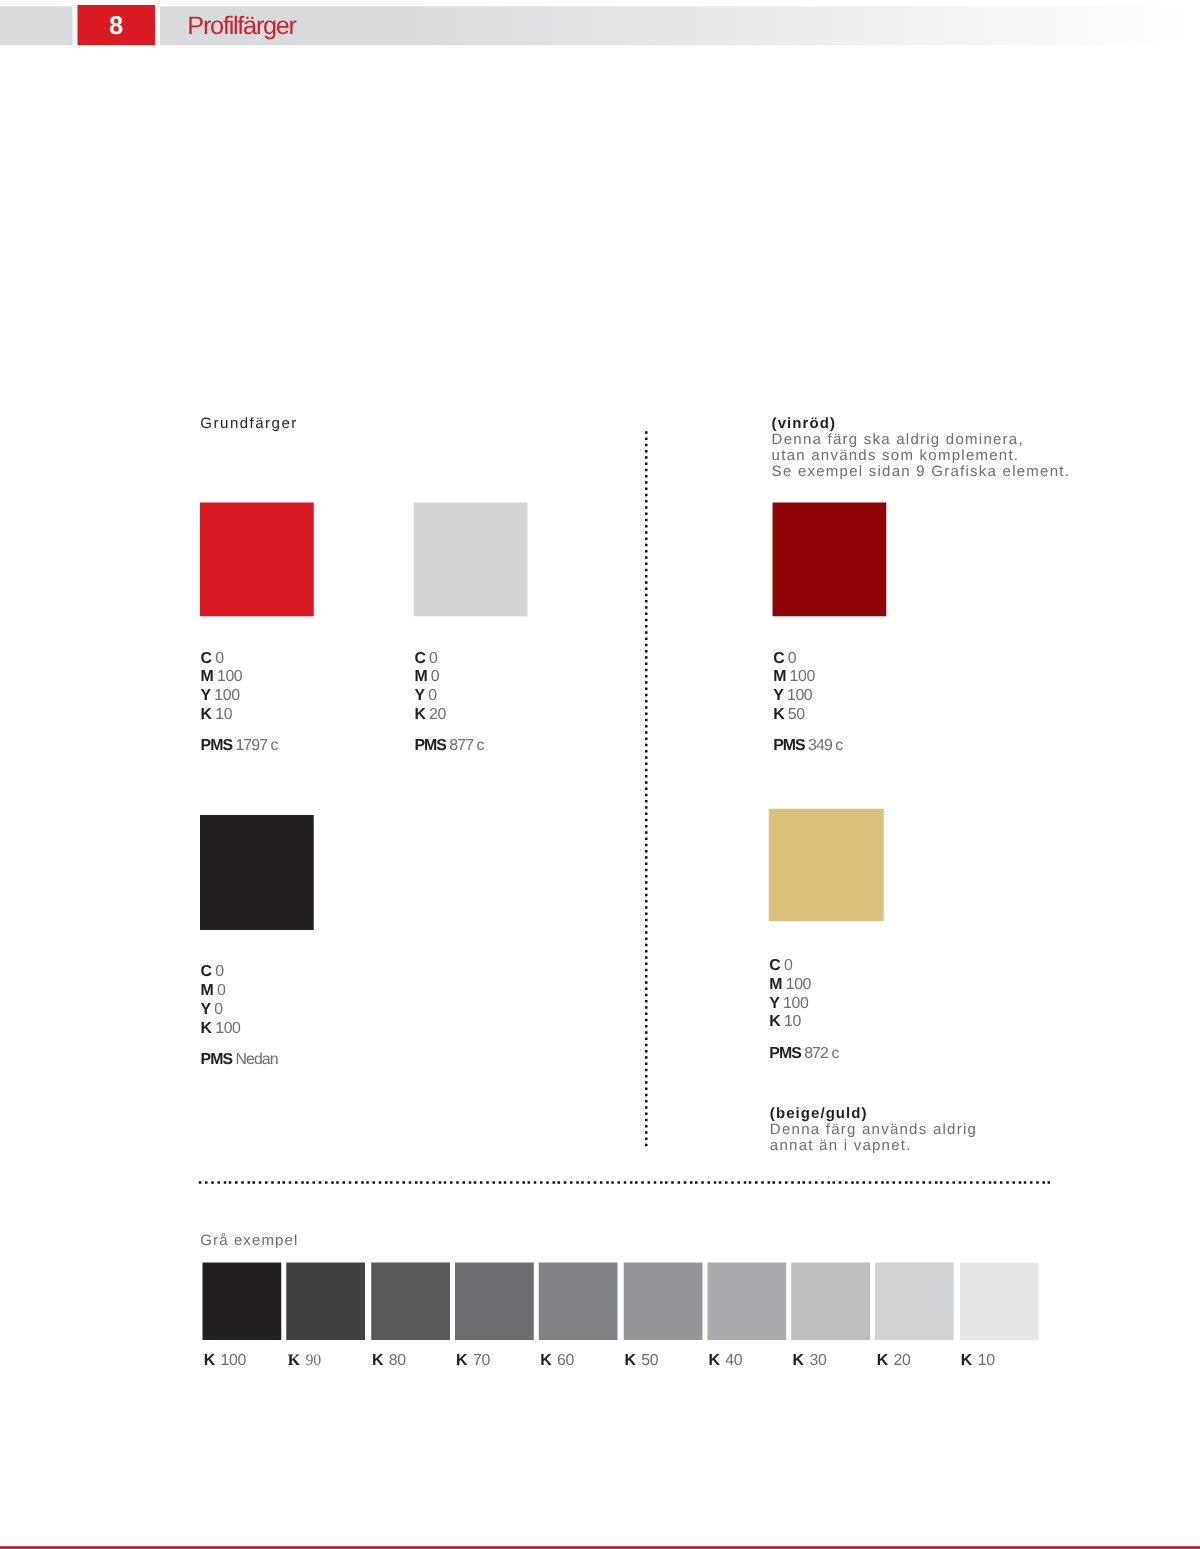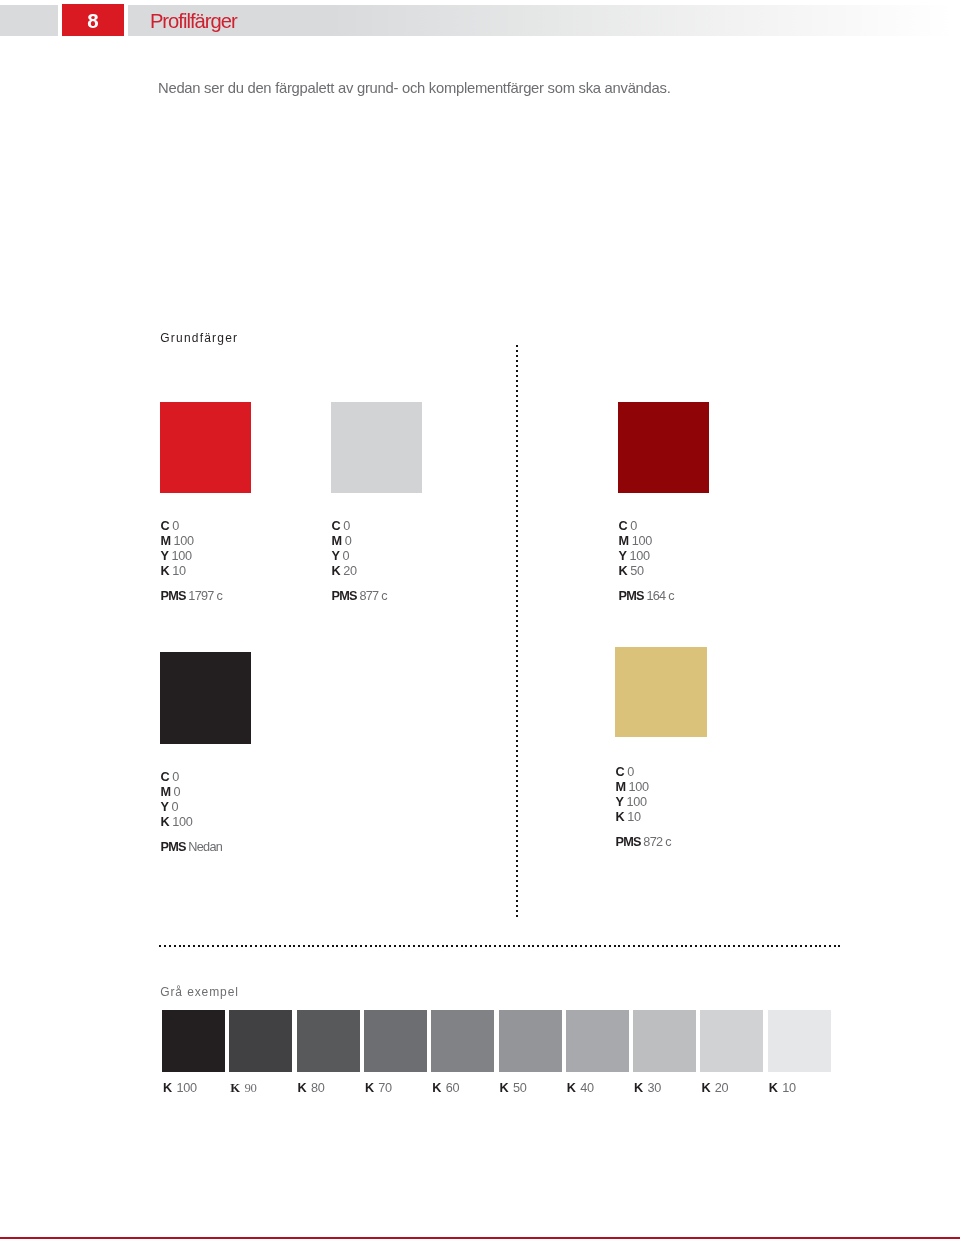--- a/index.html
+++ b/index.html
@@ -46,25 +46,30 @@
 <body>
 
 <div class="page">
 
   <div class="hdr-bar"></div>
   <div class="hdr-gap"></div>
   <div class="hdr-num" style="background-color: rgb(217, 26, 35);">8</div>
   <div class="hdr-title" style="color: rgb(207, 32, 48); text-align: center;">Profilfärger</div>
 
   <div class="intro">
-    <div>Nedan ser du den färgpalett av grund- och komplementfärger som ska användas.</div>
   </div>
 
   <div class="lbl" style="left:160.3px;top:330.6px;">Grundfärger</div>
 
+  <div class="note" style="left:617.3px;top:331.8px;">
+    <b>(vinröd)</b>
+    <div>Denna färg ska aldrig dominera,</div>
+    <div>utan används som komplement.</div>
+    <div>Se exempel sidan 9 Grafiska element.</div>
+  </div>
 
   <div class="sw" style="left: 160px; top: 402px; width: 91px; height: 91px; background-color: rgb(217, 26, 35);"></div>
   <div class="sw" style="left: 331px; top: 402px; width: 91px; height: 91px; background-color: rgb(209, 211, 212);"></div>
   <div class="sw" style="left: 618px; top: 402px; width: 91px; height: 91px; background-color: rgb(143, 4, 6);"></div>
 
   <div class="spec" style="left:160.4px;top:518.9px;">
     <div><b>C</b><span>0</span></div>
     <div><b>M</b><span>100</span></div>
     <div><b>Y</b><span>100</span></div>
     <div><b>K</b><span>10</span></div>
@@ -77,21 +82,21 @@
     <div><b>Y</b><span>0</span></div>
     <div><b>K</b><span>20</span></div>
     <div class="pms"><b>PMS</b><span>877 c</span></div>
   </div>
 
   <div class="spec" style="left:618.5px;top:518.9px;">
     <div><b>C</b><span>0</span></div>
     <div><b>M</b><span>100</span></div>
     <div><b>Y</b><span>100</span></div>
     <div><b>K</b><span>50</span></div>
-    <div class="pms"><b>PMS</b><span>164 c</span></div>
+    <div class="pms"><b>PMS</b><span>349 c</span></div>
   </div>
 
   <div class="sw" style="left: 160px; top: 652px; width: 91px; height: 92px; background-color: rgb(35, 31, 32);"></div>
   <div class="sw" style="left: 615px; top: 647px; width: 92px; height: 90px; background-color: rgb(219, 194, 122);"></div>
 
   <div class="spec" style="left:160.4px;top:769.5px;">
     <div><b>C</b><span>0</span></div>
     <div><b>M</b><span>0</span></div>
     <div><b>Y</b><span>0</span></div>
     <div><b>K</b><span>100</span></div>
@@ -99,20 +104,25 @@
   </div>
 
   <div class="spec" style="left:615.4px;top:764.5px;">
     <div><b>C</b><span>0</span></div>
     <div><b>M</b><span>100</span></div>
     <div><b>Y</b><span>100</span></div>
     <div><b>K</b><span>10</span></div>
     <div class="pms"><b>PMS</b><span>872 c</span></div>
   </div>
 
+  <div class="note" style="left:615.9px;top:883.5px;">
+    <b>(beige/guld)</b>
+    <div>Denna färg används aldrig</div>
+    <div>annat än i vapnet.</div>
+  </div>
 
   <div class="dotcol" id="vdots">
       <div class="dot" style="width: 2px; height: 2px; left: 516.4px; top: 345.3px;"></div>
       <div class="dot" style="width: 2px; height: 2px; left: 516.4px; top: 350.296px;"></div>
       <div class="dot" style="width: 2px; height: 2px; left: 516.4px; top: 355.292px;"></div>
       <div class="dot" style="width: 2px; height: 2px; left: 516.4px; top: 360.288px;"></div>
       <div class="dot" style="width: 2px; height: 2px; left: 516.4px; top: 365.284px;"></div>
       <div class="dot" style="width: 2px; height: 2px; left: 516.4px; top: 370.28px;"></div>
       <div class="dot" style="width: 2px; height: 2px; left: 516.4px; top: 375.276px;"></div>
       <div class="dot" style="width: 2px; height: 2px; left: 516.4px; top: 380.272px;"></div>

